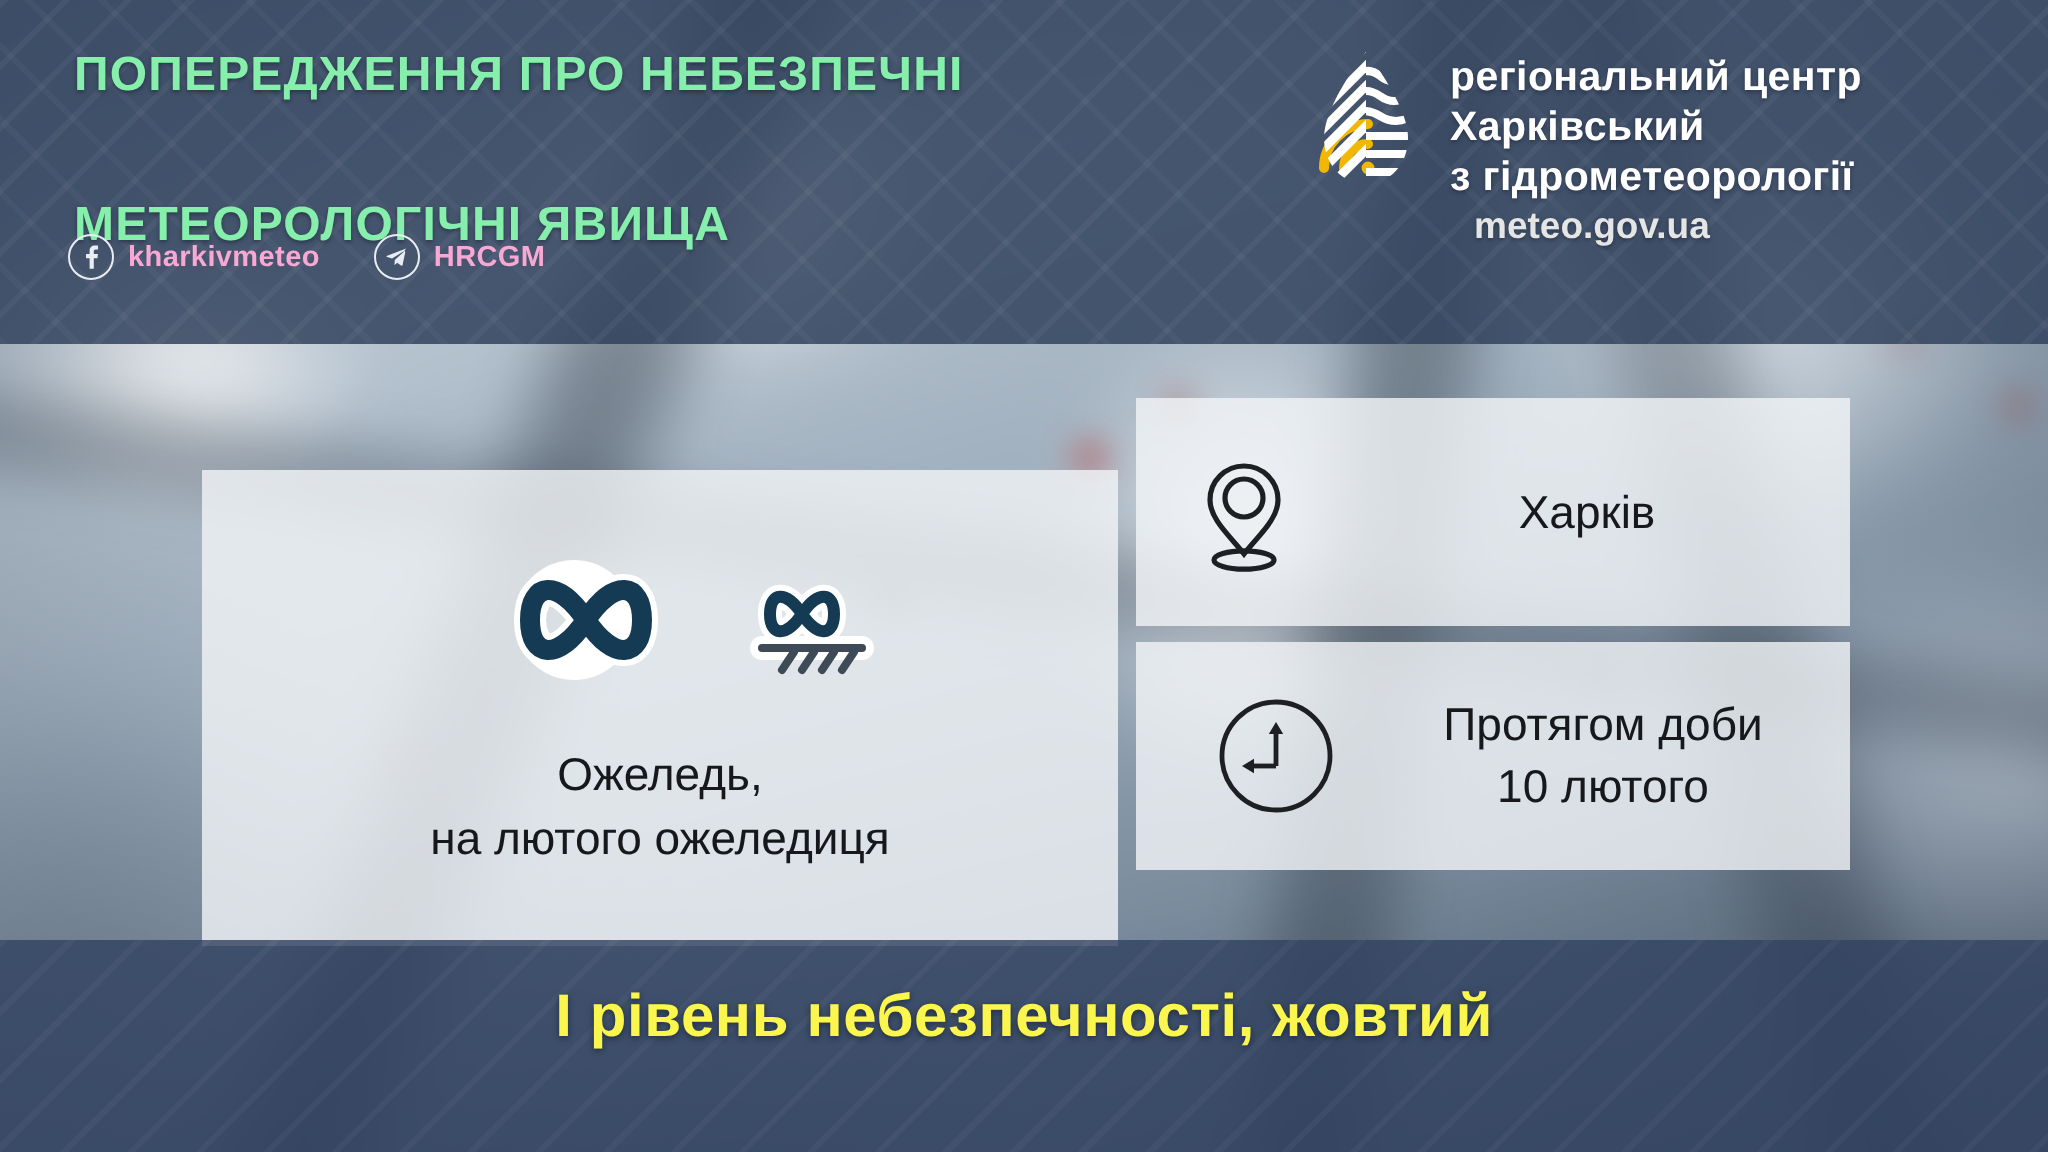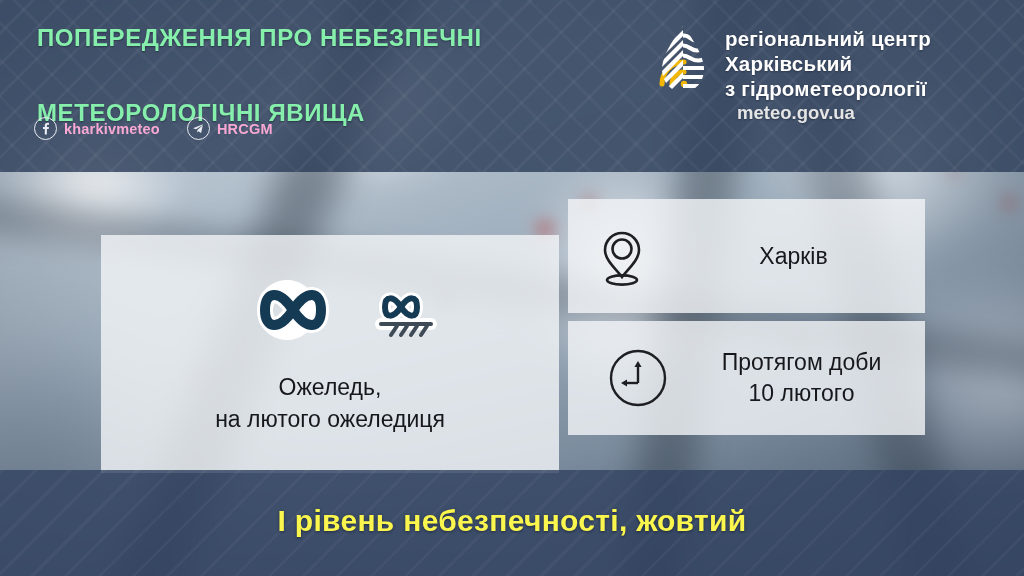--- a/index.html
+++ b/index.html
@@ -124,21 +124,21 @@
     position:absolute;left:0;top:470px;width:1024px;height:106px;
     background:rgba(50,67,97,.82);
     display:flex;align-items:flex-start;justify-content:center;
     overflow:hidden;
   }
   .footer-weave{
     position:absolute;inset:0;
     background:repeating-linear-gradient(135deg, rgba(255,255,255,.035) 0 3px, rgba(255,255,255,0) 3px 24px);
   }
   .danger-level{
-    position:relative;margin-top:34px;
+    position:relative;margin-top:22px;
     color:#fbf64e;font-size:30px;font-weight:bold;letter-spacing:.3px;
     text-shadow:0 1px 3px rgba(8,16,30,.55);
   }
 </style>
 </head>
 <body>
 
 <div class="stage">
 
   <div class="bg">

